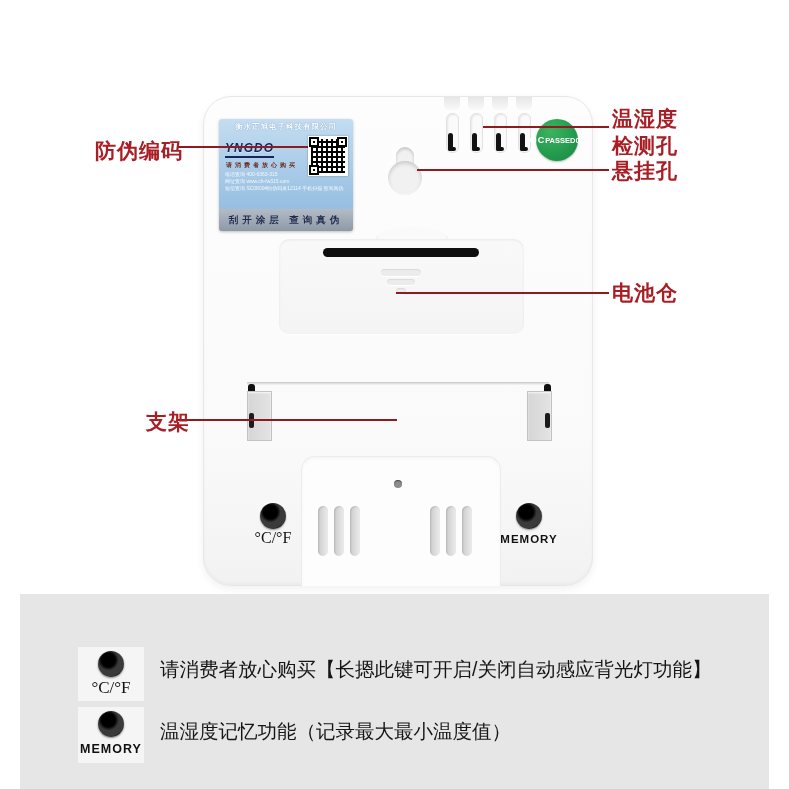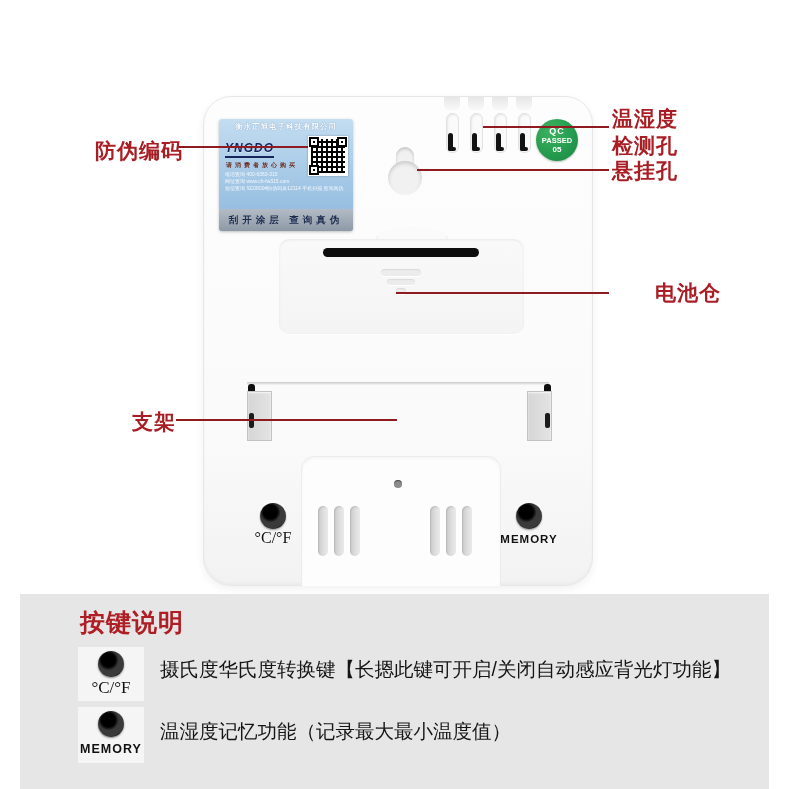--- a/index.html
+++ b/index.html
@@ -49,21 +49,21 @@
     background:linear-gradient(180deg,#e6e6e6,#f9f9f9);border-radius:0 0 5px 5px;}
   .slot{position:absolute;top:16px;width:11px;height:38px;background:#fafafa;
     border:1px solid #e2e2e2;border-radius:6px;box-shadow:inset 1px 1px 2px rgba(0,0,0,0.08);}
   .slot-mark{position:absolute;left:1px;bottom:1px;width:5px;height:18px;background:#121212;border-radius:3px;}
   .slot-mark::after{content:"";position:absolute;left:0;bottom:0;width:8px;height:4px;
     background:#121212;border-radius:2px;}
 
   
   .qc{position:absolute;left:332px;top:22px;width:42px;height:42px;border-radius:50%;
     background:radial-gradient(circle at 35% 30%,#3db360 0%,#23994d 60%,#1d8743 100%);
-    box-shadow:0 1px 2px rgba(0,0,0,0.25);display:flex;flex-direction:column;
+    box-shadow:0 1px 2px rgba(0,0,0,0.25);display:flex;flex-direction:row;
     align-items:center;justify-content:center;color:#fff;text-align:center;}
   .qc .l1{font-size:9px;font-weight:bold;line-height:9px;letter-spacing:1px;}
   .qc .l2{font-size:7.5px;font-weight:bold;line-height:9px;}
   .qc .l3{font-size:8px;font-weight:bold;line-height:9px;}
 
   
   .keyhole-stem{position:absolute;left:192px;top:50px;width:18px;height:26px;
     background:#f1f1f1;border-radius:9px 9px 0 0;
     box-shadow:inset 0 2px 3px rgba(0,0,0,0.18), inset 0 -1px 1px rgba(255,255,255,0.9);}
   .keyhole-circle{position:absolute;left:184px;top:64px;width:34px;height:34px;border-radius:50%;
@@ -120,22 +120,22 @@
   .ann-label{position:absolute;color:#a81e24;font-size:21px;font-weight:bold;letter-spacing:1px;z-index:6;}
   .leader{position:absolute;height:2px;background:#8f1a20;z-index:5;}
   .ln-anti{left:177px;top:146px;width:131px;}
   .ln-sensor{left:483px;top:126px;width:126px;}
   .ln-hang{left:417px;top:169px;width:192px;}
   .ln-batt{left:396px;top:292px;width:213px;}
   .ln-stand{left:176px;top:419px;width:221px;}
   .lb-anti{left:95px;top:137px;}
   .lb-sensor{left:612px;top:105px;line-height:27px;}
   .lb-hang{left:612px;top:157px;}
-  .lb-batt{left:612px;top:279px;margin-left:43px;}
-  .lb-stand{left:132px;top:408px;text-align:center;}
+  .lb-batt{left:612px;top:279px;}
+  .lb-stand{left:146px;top:408px;text-align:center;}
 
   
   .legend{position:absolute;left:20px;top:594px;width:749px;height:195px;background:#e6e6e6;}
   .legend-title{position:absolute;left:60px;top:12px;font-size:25px;font-weight:bold;
     color:#ae1e24;letter-spacing:1px;}
   .tile{position:absolute;left:58px;width:66px;background:#f5f5f5;}
   .tile.r1{top:53px;height:54px;} .tile.r2{top:113px;height:56px;}
   .tile .btn{position:absolute;left:20px;top:4px;width:26px;height:26px;border-radius:50%;
     background:radial-gradient(circle at 40% 35%, #000 0 30%, #3a3a3a 45% 70%, #101010 80%);
     box-shadow:0 1px 2px rgba(0,0,0,0.45);}
@@ -239,27 +239,26 @@
   <div class="ann-label lb-anti">防伪编码</div>
   <div class="ann-label lb-sensor">
     <div>温湿度</div>
     <div>检测孔</div>
   </div>
   <div class="ann-label lb-hang">悬挂孔</div>
   <div class="ann-label lb-batt">电池仓</div>
   <div class="ann-label lb-stand">支架</div>
 
   <div class="legend">
-    <div class="legend-title">按键说明</div>
 
     <div class="tile r1">
       <div class="btn"></div>
       <div class="blabel">°C/°F</div>
     </div>
-    <div class="desc r1">摄氏度华氏度转换键【长摁此键可开启/关闭自动感应背光灯功能】</div>
+    <div class="desc r1">请消费者放心购买【长摁此键可开启/关闭自动感应背光灯功能】</div>
 
     <div class="tile r2">
       <div class="btn"></div>
       <div class="blabel">MEMORY</div>
     </div>
     <div class="desc r2">温湿度记忆功能（记录最大最小温度值）</div>
   </div>
 
 </div>
 

